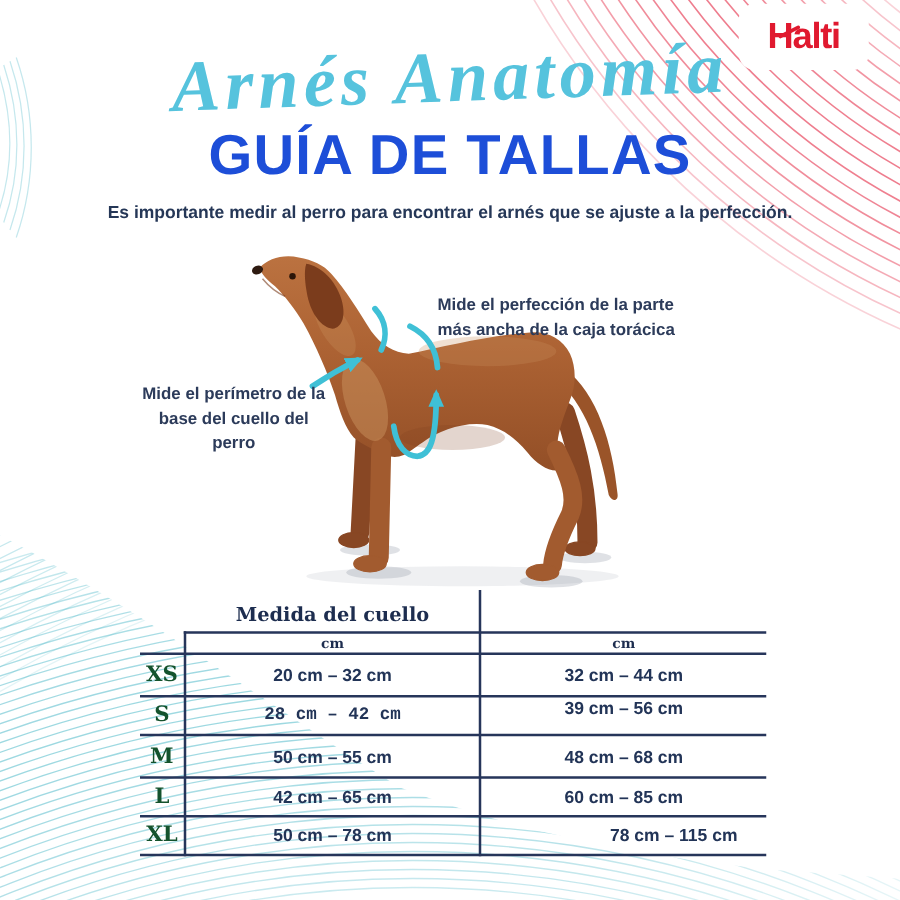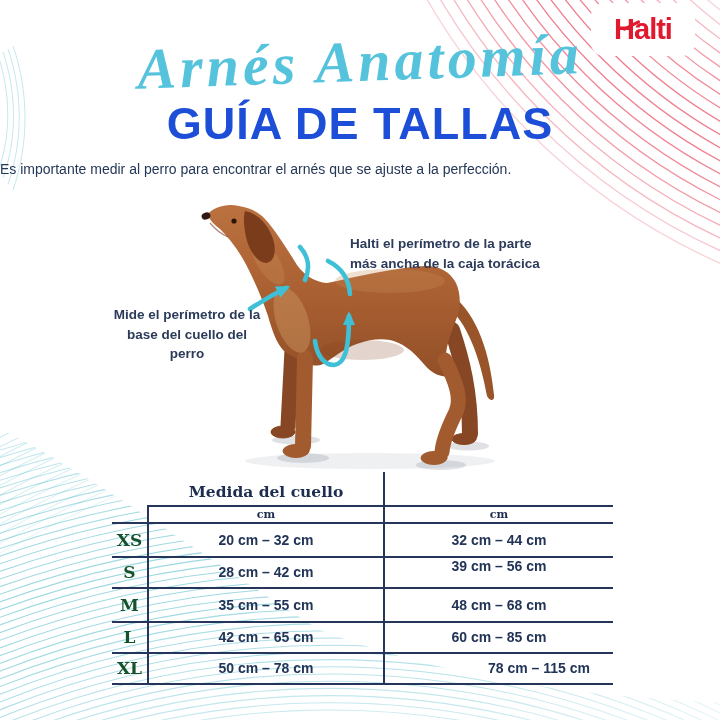--- a/index.html
+++ b/index.html
@@ -12,22 +12,22 @@
             border-radius:13px;z-index:2;display:flex;align-items:center;justify-content:center;}
   .logo-text{font-weight:700;font-size:29px;letter-spacing:-1px;color:#e0192f;position:relative;}
   .logo-slash{position:absolute;left:31px;top:21px;width:19px;height:3.2px;background:#e0192f;
               transform:rotate(-27deg);border-radius:2px;}
 
   .script-title{position:absolute;left:0;right:0;top:28px;text-align:center;z-index:2;
     font-family:"Liberation Serif",serif;font-style:italic;font-weight:700;font-size:58px;
     letter-spacing:4px;color:#56c3dd;transform:rotate(-2deg);}
   .main-title{position:absolute;left:0;right:0;top:98px;text-align:center;z-index:2;
     font-weight:700;font-size:45px;letter-spacing:1px;color:#1d4ed8;}
-  .subtitle{position:absolute;left:0;right:0;top:159px;text-align:left;z-index:2;
-    font-weight:400;font-size:14px;line-height:21px;color:#253757;}
+  .subtitle{position:absolute;left:0;right:0;top:159px;text-align:center;z-index:2;
+    font-weight:700;font-size:14px;line-height:21px;color:#253757;}
 
   .note{position:absolute;z-index:3;font-weight:700;font-size:13.5px;line-height:19.5px;color:#2c3b5a;}
   .note-right{left:350px;top:234px;width:240px;text-align:left;}
   .note-left{left:110px;top:305px;width:154px;text-align:center;}
 
   .size-table{position:absolute;left:112px;top:470px;width:501px;height:218px;z-index:3;}
   .tline{position:absolute;background:#26355a;}
   .tcell{position:absolute;display:flex;align-items:center;justify-content:center;text-align:right;}
   .thead{font-family:"DejaVu Serif",serif;font-weight:700;font-size:15.5px;color:#1d2d4f;}
   .tunit{font-family:"DejaVu Serif",serif;font-weight:700;font-size:11px;color:#1d2d4f;}
@@ -245,21 +245,21 @@
     <span class="logo-slash"></span>
   </div>
 
   <div class="script-title">Arnés Anatomía</div>
   <div class="main-title">GUÍA DE TALLAS</div>
   <div class="subtitle">
     <div>Es importante medir al perro para encontrar el arnés que se ajuste a la perfección.</div>
   </div>
 
   <div class="note note-right">
-    <div>Halti el perímetro de la parte</div>
+    <div>Mide el perfección de la parte</div>
     <div>más ancha de la caja torácica</div>
   </div>
   <div class="note note-left">
     <div>Mide el perímetro de la</div>
     <div>base del cuello del perro</div>
   </div>
 
   <div class="size-table">
 
     <div class="tline" style="left:35px;top:35px;width:466px;height:2px;"></div>
@@ -276,26 +276,26 @@
     <div class="tcell tunit" style="left:37px;top:37px;width:234px;height:14px;">cm</div>
     <div class="tcell tunit" style="left:273px;top:37px;width:228px;height:14px;">cm</div>
 
     <div>
       <div class="tcell tsize" style="left:0;top:54px;width:35px;height:31px;">XS</div>
       <div class="tcell tval" style="left:37px;top:54px;width:234px;height:31px;">20 cm – 32 cm</div>
       <div class="tcell tval" style="left:273px;top:54px;width:228px;height:31px;">32 cm – 44 cm</div>
     </div>
     <div>
       <div class="tcell tsize" style="left:0;top:88px;width:35px;height:28px;">S</div>
-      <div class="tcell tval" style="left:37px;top:88px;width:234px;height:28px;">28 cm – 42 cm</div>
+      <div class="tcell tval" style="left:37px;top:88px;width:234px;height:28px;font-family:Liberation Mono, monospace;">28 cm – 42 cm</div>
       <div class="tcell tval" style="left:273px;top:88px;width:228px;height:16px;">39 cm – 56 cm</div>
     </div>
     <div>
       <div class="tcell tsize" style="left:0;top:119px;width:35px;height:31px;">M</div>
-      <div class="tcell tval" style="left:37px;top:119px;width:234px;height:31px;">35 cm – 55 cm</div>
+      <div class="tcell tval" style="left:37px;top:119px;width:234px;height:31px;">50 cm – 55 cm</div>
       <div class="tcell tval" style="left:273px;top:119px;width:228px;height:31px;">48 cm – 68 cm</div>
     </div>
     <div>
       <div class="tcell tsize" style="left:0;top:153px;width:35px;height:28px;">L</div>
       <div class="tcell tval" style="left:37px;top:153px;width:234px;height:28px;">42 cm – 65 cm</div>
       <div class="tcell tval" style="left:273px;top:153px;width:228px;height:28px;">60 cm – 85 cm</div>
     </div>
     <div>
       <div class="tcell tsize" style="left:0;top:184px;width:35px;height:28px;">XL</div>
       <div class="tcell tval" style="left:37px;top:184px;width:234px;height:28px;">50 cm – 78 cm</div>

